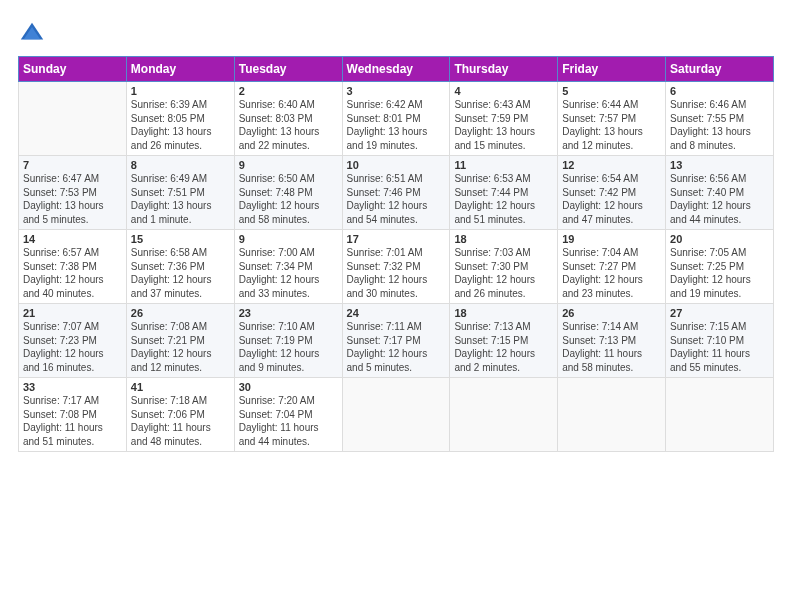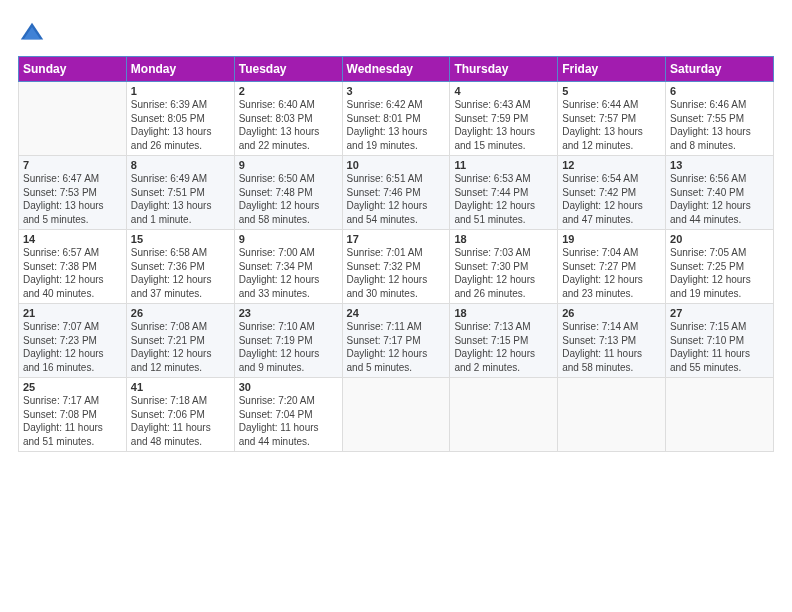--- a/index.html
+++ b/index.html
@@ -251,21 +251,21 @@
             <div class="day-number">26</div>
             <div class="day-info">Sunrise: 7:14 AM<br>Sunset: 7:13 PM<br>Daylight: 11 hours<br>and 58 minutes.</div>
           </td>
           <td>
             <div class="day-number">27</div>
             <div class="day-info">Sunrise: 7:15 AM<br>Sunset: 7:10 PM<br>Daylight: 11 hours<br>and 55 minutes.</div>
           </td>
         </tr>
         <tr>
           <td>
-            <div class="day-number">25</div>
+            <div class="day-number">33</div>
             <div class="day-info">Sunrise: 7:17 AM<br>Sunset: 7:08 PM<br>Daylight: 11 hours<br>and 51 minutes.</div>
           </td>
           <td>
             <div class="day-number">41</div>
             <div class="day-info">Sunrise: 7:18 AM<br>Sunset: 7:06 PM<br>Daylight: 11 hours<br>and 48 minutes.</div>
           </td>
           <td>
             <div class="day-number">30</div>
             <div class="day-info">Sunrise: 7:20 AM<br>Sunset: 7:04 PM<br>Daylight: 11 hours<br>and 44 minutes.</div>
           </td>

